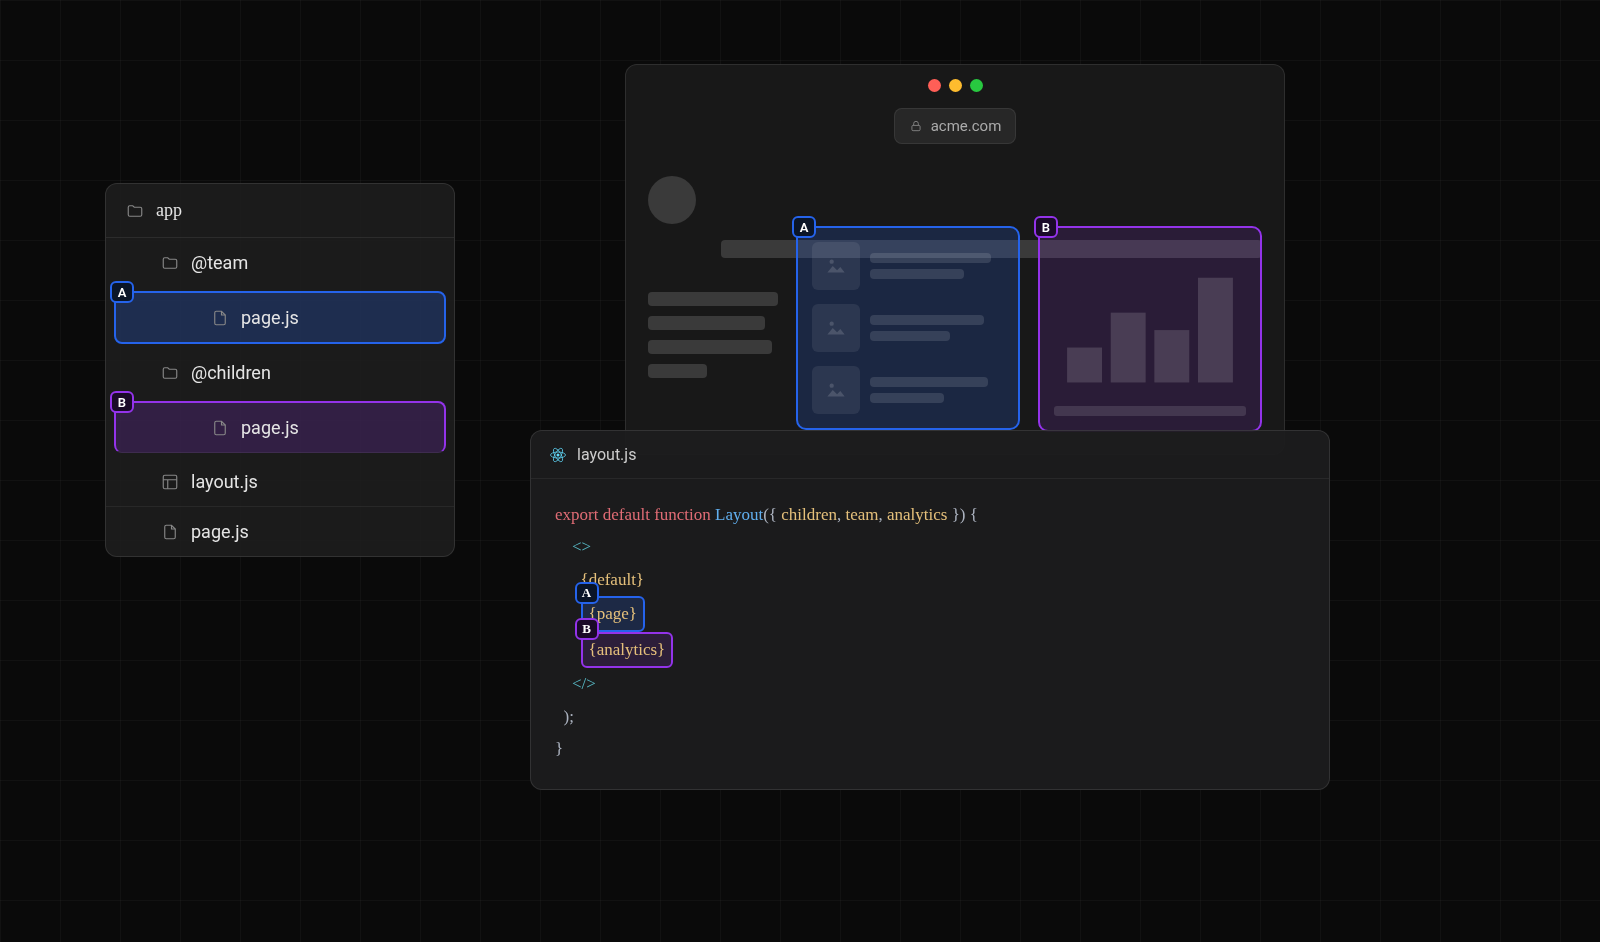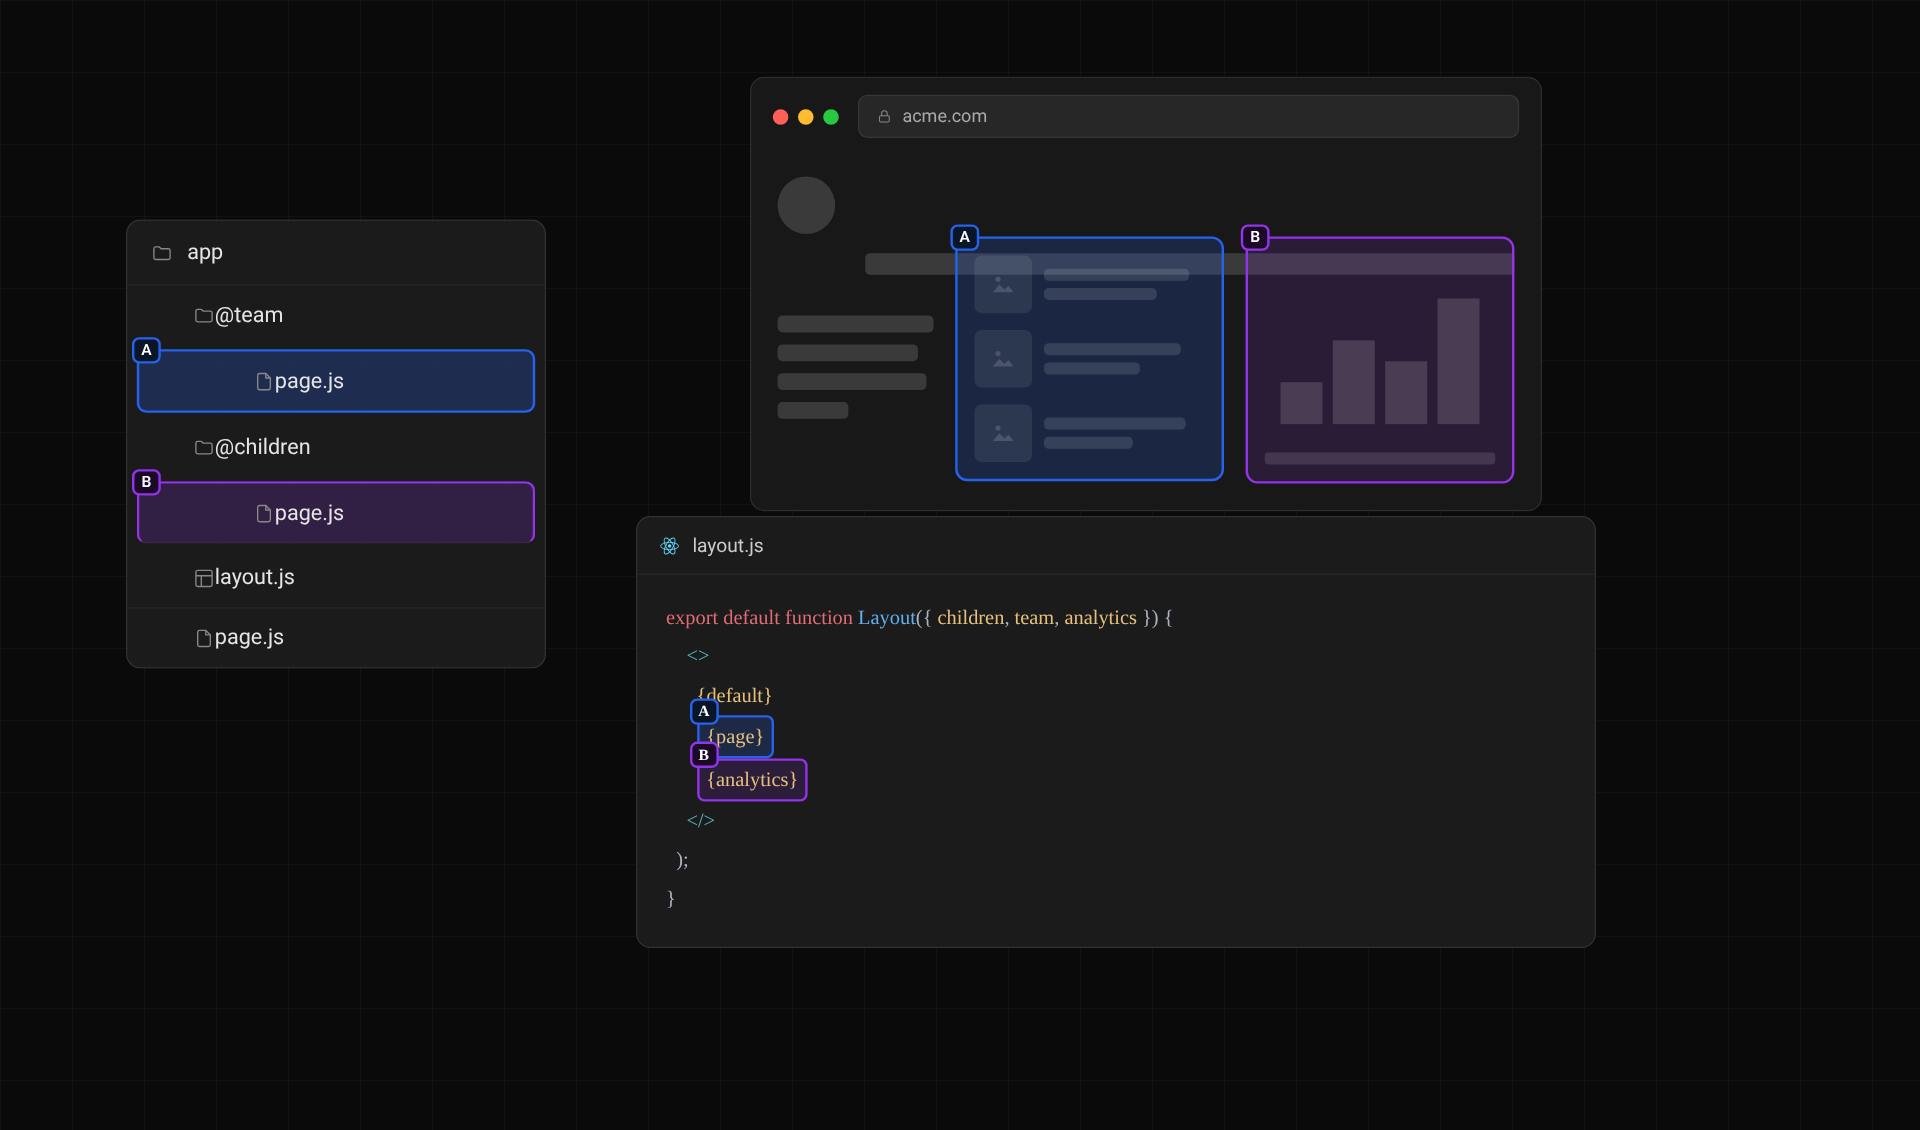--- a/index.html
+++ b/index.html
@@ -28,25 +28,27 @@
   overflow: visible;
 }
 .tree-header {
   padding: 16px 20px;
   border-bottom: 1px solid rgba(255,255,255,0.08);
   display: flex;
   align-items: center;
   gap: 12px;
   color: #e5e5e5;
   font-size: 18px;
+  font-family: Liberation Serif, serif;
 }
 .tree-item {
   padding: 14px 20px;
   display: flex;
   align-items: center;
+  gap: 12px;
   color: #e5e5e5;
   font-size: 18px;
   position: relative;
 }
 .tree-item.level-1 { padding-left: 55px; }
 .tree-item.level-2 { padding-left: 95px; }
 .tree-item.sep { border-bottom: 1px solid rgba(255,255,255,0.06); }
 
 .hl-a {
   background: rgba(38,99,235,0.25);
@@ -93,20 +95,21 @@
   background: rgba(25,25,25,0.9);
   border: 1px solid rgba(255,255,255,0.1);
   border-radius: 12px;
   overflow: hidden;
 }
 .browser-bar {
   display: flex;
   align-items: center;
   padding: 14px 18px;
   gap: 16px;
+  flex-direction: column;
 }
 .traffic-lights { display: flex; gap: 8px; }
 .dot { width: 13px; height: 13px; border-radius: 50%; }
 .dot.red { background: #ff5f57; }
 .dot.yellow { background: #febc2e; }
 .dot.green { background: #28c840; }
 .addr-bar {
   flex: 1;
   background: rgba(50,50,50,0.6);
   border: 1px solid rgba(255,255,255,0.08);

